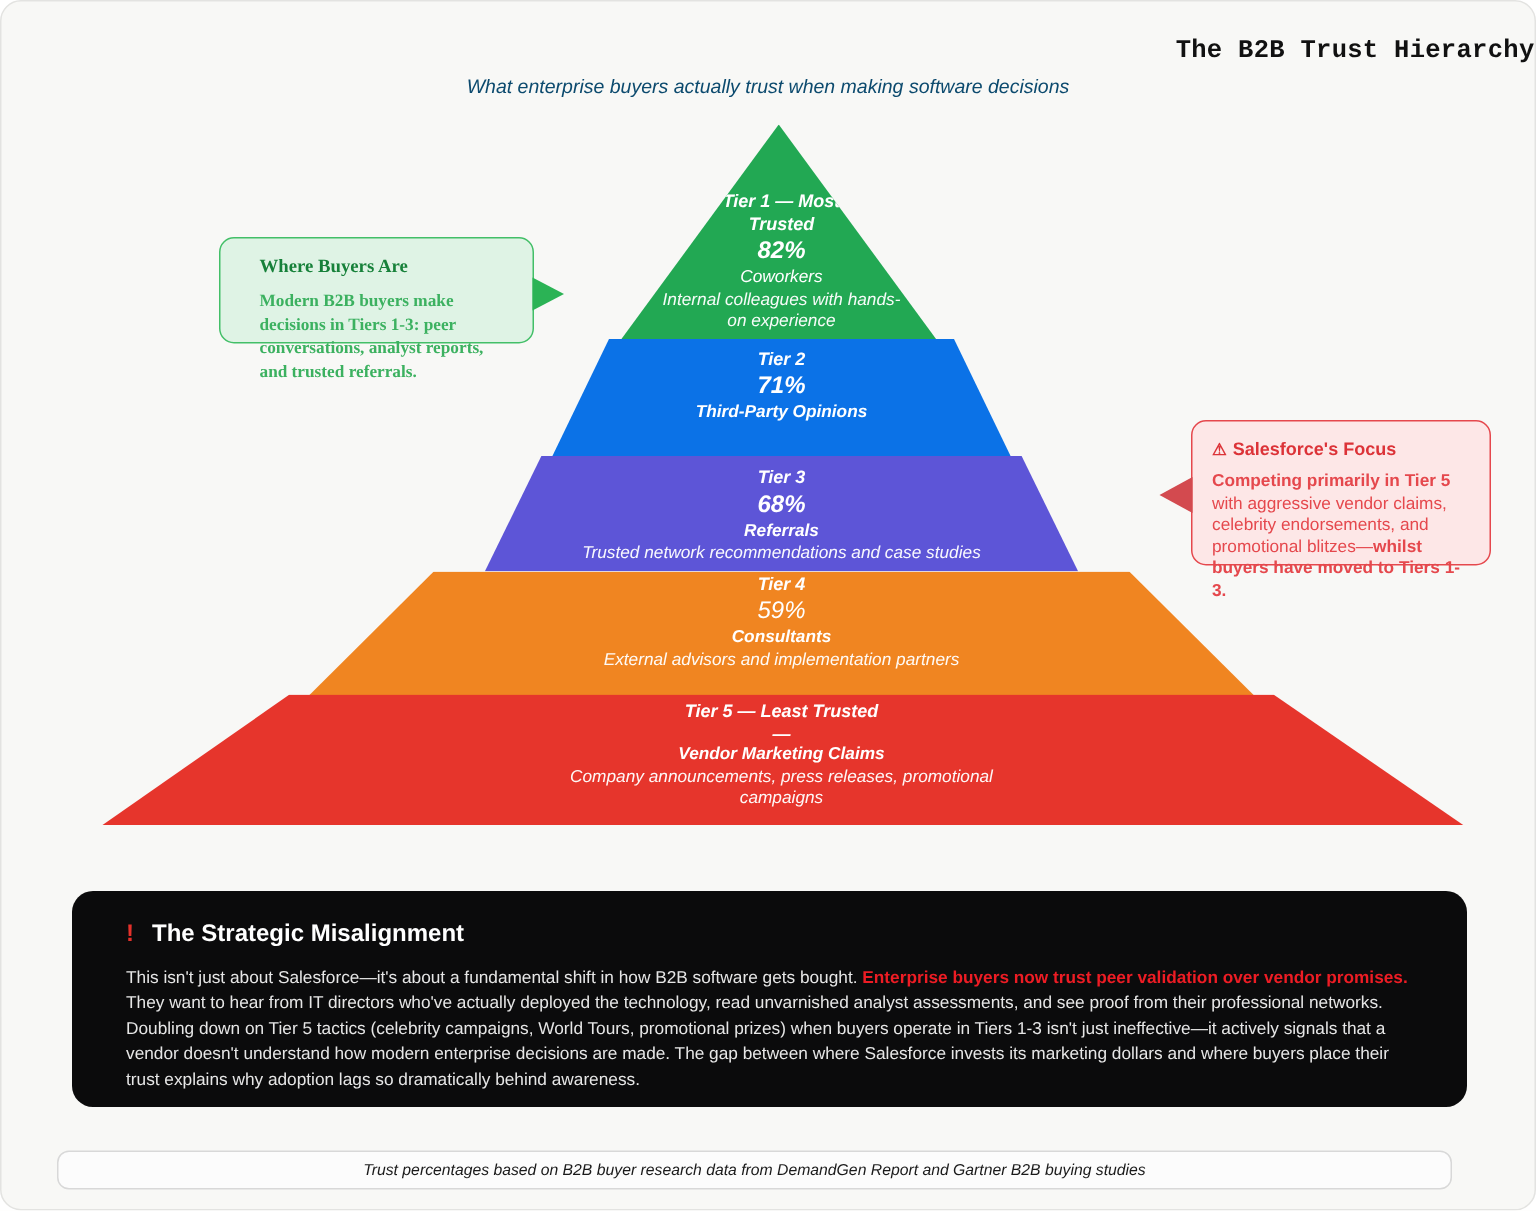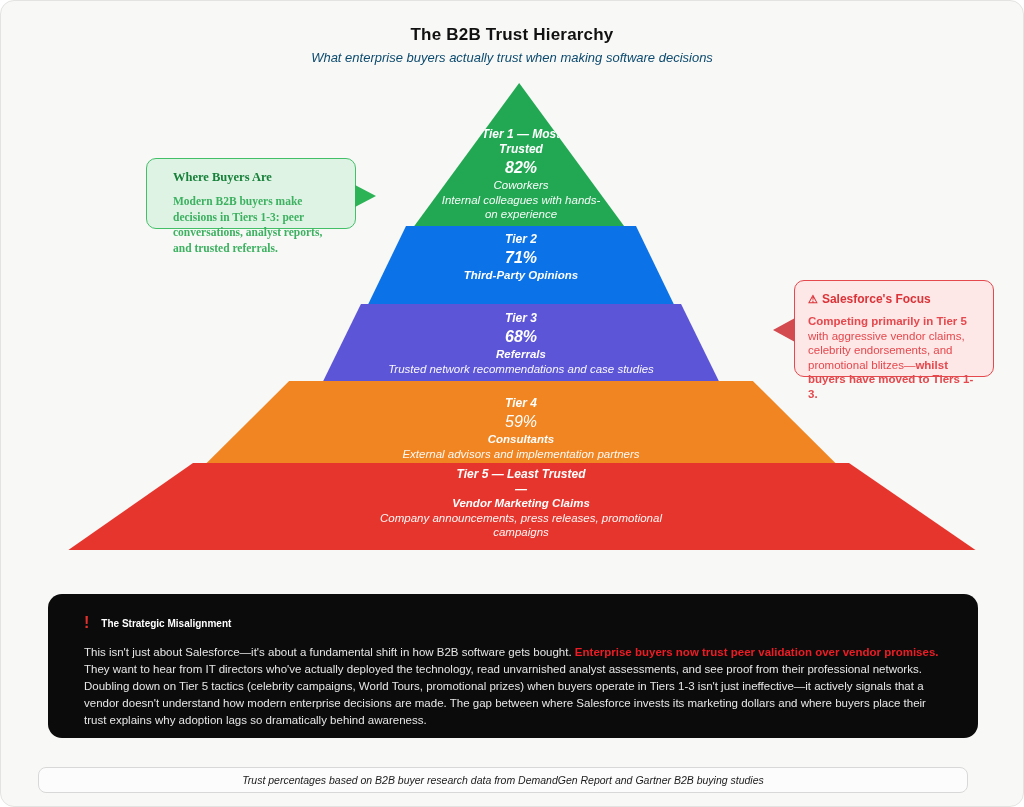--- a/index.html
+++ b/index.html
@@ -2,31 +2,31 @@
 <html><head>
 <meta charset="utf-8">
 <style>
   * { margin:0; padding:0; box-sizing:border-box; }
   html,body { width:1024px; height:807px; background:#fff; font-family:"Liberation Sans", sans-serif; }
   .page {
     position:relative; width:1024px; height:807px;
     background:#f8f8f6; border:1px solid #e3e3e1; border-radius:14px; overflow:hidden;
   }
   
-  .hdr-title { position:absolute; top:24px; left:0; width:100%; text-align:center;
-    font-size:17px; font-weight:bold; color:#111; letter-spacing:.2px; }
+  .hdr-title { position:absolute; top:24px; left:0; width:100%; text-align:right;
+    font-size:17px; font-weight:bold; color:#111; letter-spacing:.2px;font-family:Liberation Mono, monospace; }
   .hdr-sub { position:absolute; top:49px; left:0; width:100%; text-align:center;
     font-size:13px; font-style:italic; color:#0c4a6e; }
   
   .pyramid { position:absolute; left:60px; top:82px; width:920px; height:478px; }
   .tier { position:absolute; left:0; width:100%; color:#fff; font-style:italic; text-align:center; }
   .tier1 { top:0;   height:143px; background:#22a853; clip-path:polygon(49.8% 0, 61.2% 100%, 38.4% 100%); padding-top:44px; }
   .tier2 { top:143px; height:78px; background:#0b72e7; clip-path:polygon(37.5% 0, 62.5% 0, 66.6% 100%, 33.4% 100%); padding-top:6px; }
   .tier3 { top:221px; height:77px; background:#5d55d7; clip-path:polygon(32.6% 0, 67.4% 0, 71.5% 100%, 28.5% 100%); padding-top:7px; }
-  .tier4 { top:298px; height:96px; background:#f08521; clip-path:polygon(24.8% 0, 75.2% 0, 85.7% 100%, 14.3% 100%); padding-top:15px; }
+  .tier4 { top:298px; height:96px; background:#f08521; clip-path:polygon(24.8% 0, 75.2% 0, 85.7% 100%, 14.3% 100%); padding-top:1px; }
   .tier5 { top:380px; height:87px; background:#e6352c; clip-path:polygon(14.35% 0, 85.65% 0, 99.4% 100%, 0.8% 100%); padding-top:4px; }
   .tier-label { font-size:12px; font-weight:bold; line-height:15px; }
   .tier1 .tier-label { max-width:100px; margin:0 auto; }
   .tier-value { font-size:16px; font-weight:bold; line-height:20px; margin-top:1px; }
   .tier4 .tier-value { font-weight:normal; }
   .tier5 .tier-value { font-size:12px; font-weight:bold; line-height:13px; }
   .tier-name { font-size:11.5px; font-weight:bold; line-height:15px; }
   .tier1 .tier-name { font-weight:normal; }
   .tier-desc { font-size:11.5px; font-weight:normal; line-height:14px; color:rgba(255,255,255,.96);
     max-width:330px; margin:0 auto; }
@@ -46,21 +46,21 @@
   .warn-glyph { font-style:normal; margin-right:4px; font-size:11px; }
   .co-right-body { margin-top:8px; font-size:11.5px; color:#e5484d; line-height:14.5px; }
   .co-right-body b { font-weight:bold; }
   .co-right-arrow { position:absolute; left:772px; top:317px; width:0; height:0;
     border-top:12px solid transparent; border-bottom:12px solid transparent; border-right:22px solid #d34a4f; }
   
   .mis-box { position:absolute; left:47px; top:593px; width:930px; height:144px;
     background:#0b0b0c; border-radius:14px; padding:20px 36px; }
   .mis-title-row { display:flex; align-items:center; gap:12px; }
   .mis-icon { color:#e5312b; font-weight:bold; font-size:16px; }
-  .mis-title { color:#fff; font-weight:bold; font-size:10px; }
+  .mis-title { color:#fff; font-weight:bold; font-size:16px; }
   .mis-body { margin-top:12px; color:#e6e6e6; font-size:11.5px; line-height:17px; }
   .mis-highlight { color:#ed1c24; font-weight:bold; }
   
   .footer-pill { position:absolute; left:37px; top:766px; width:930px; height:26px;
     background:#fcfcfc; border:1px solid #d8d8d8; border-radius:8px;
     display:flex; align-items:center; justify-content:center;
     font-size:10.5px; font-style:italic; color:#1a1a1a; }
 </style>
 </head>
 <body>

